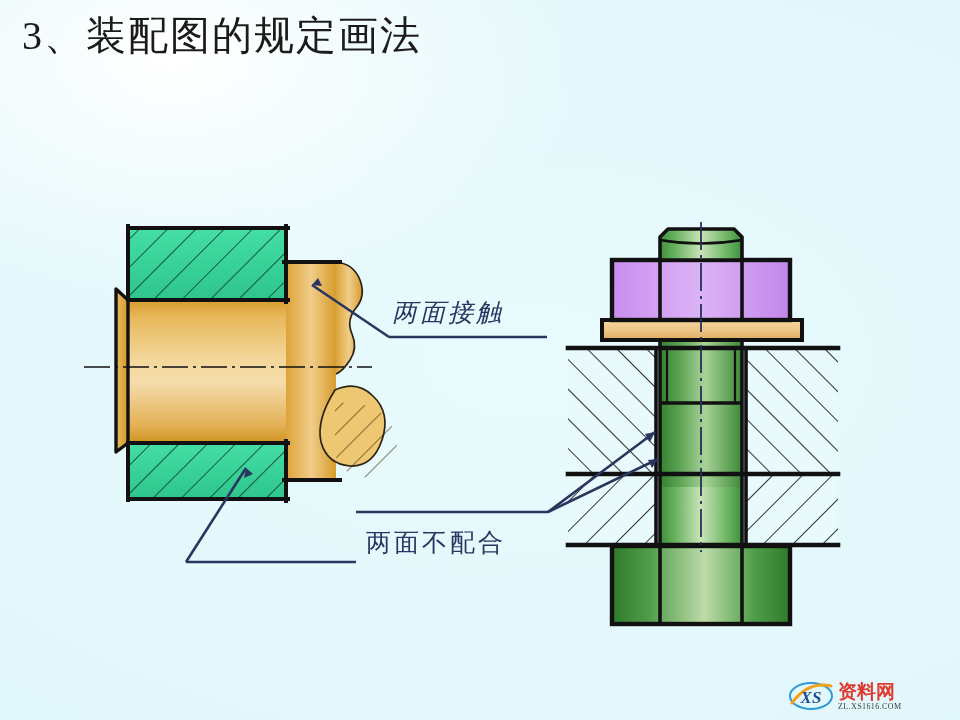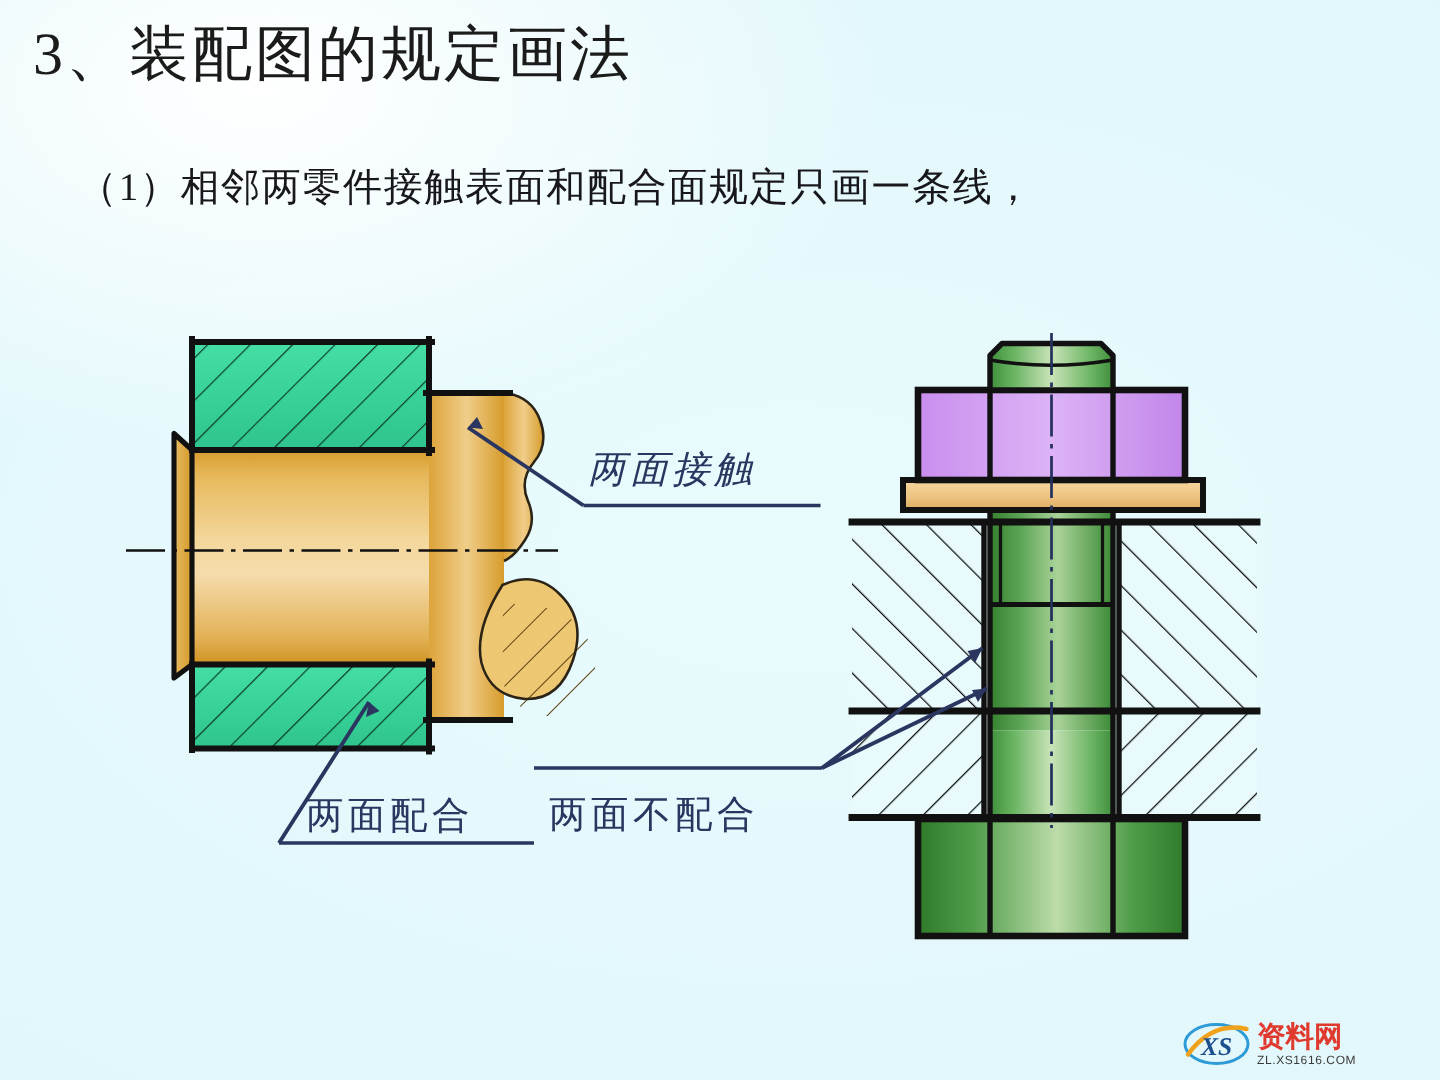--- a/index.html
+++ b/index.html
@@ -58,21 +58,21 @@
     position:relative;width:46px;height:34px;flex:0 0 auto;
   }
   #wm-text{display:flex;flex-direction:column;line-height:1;}
   #wm-cn{
     font-size:19px;font-weight:bold;color:#e03a2f;
     letter-spacing:0px;
     font-family:"Liberation Sans","DejaVu Sans",sans-serif;
   }
   #wm-url{
     font-size:8px;color:#3b3b3b;letter-spacing:0.4px;margin-top:2px;
-    font-family:Liberation Sans, sans-serif;
+    font-family:Liberation Serif, serif;
   }
 </style>
 </head>
 <body>
 
 <div id="slide">
 
   <svg id="art" viewBox="0 0 960 720">
     <defs>
 
@@ -328,26 +328,24 @@
 
       <line x1="186" y1="562" x2="356" y2="562" stroke-width="2.4"></line>
       <path d="M186,562 L246,468"></path>
       <path d="M246,468 l-2,10 l9,-4 z" fill="#2a3560" stroke="none"></path>
     </g>
   </svg>
 
   <div id="title">3、装配图的规定画法</div>
 
   <div id="body-text">
-    <div>（1）相邻两零件接触表面和配合面规定只画一条线，</div>
   </div>
 
   <div class="anno" id="lbl-contact">两面接触</div>
   <div class="anno" id="lbl-nofit">两面不配合</div>
-  <div class="anno" id="lbl-fit">两面配合</div>
 
   <div id="watermark">
     <div id="wm-badge">
       <svg viewBox="0 0 46 34" width="46" height="34">
         <ellipse cx="23" cy="17" rx="21" ry="13" fill="none" stroke="#2f9bd6" stroke-width="2"></ellipse>
         <path d="M4,24 Q20,2 43,7" fill="none" stroke="#f0a21c" stroke-width="3" stroke-linecap="round"></path>
         <text x="23" y="24" text-anchor="middle" font-family="Liberation Serif, serif" font-size="17" font-style="italic" font-weight="bold" fill="#1d4f8f">XS</text>
       </svg>
     </div>
     <div id="wm-text">

